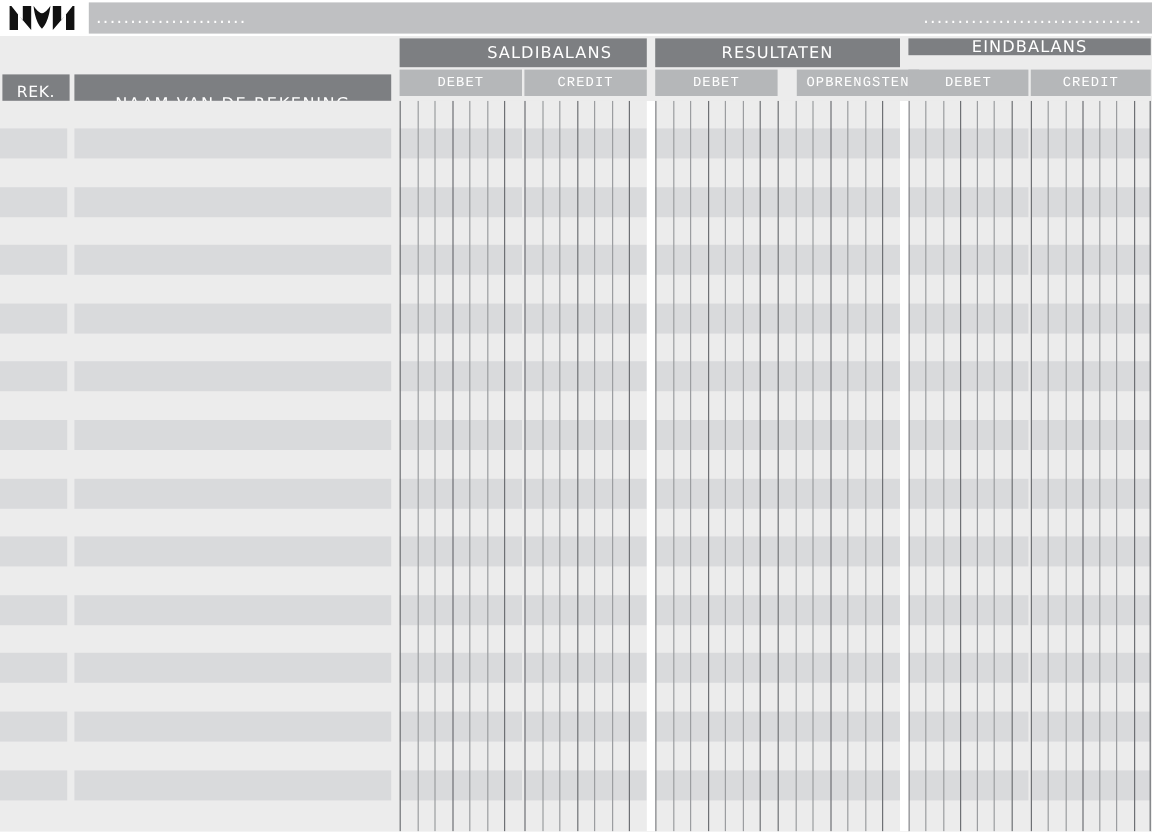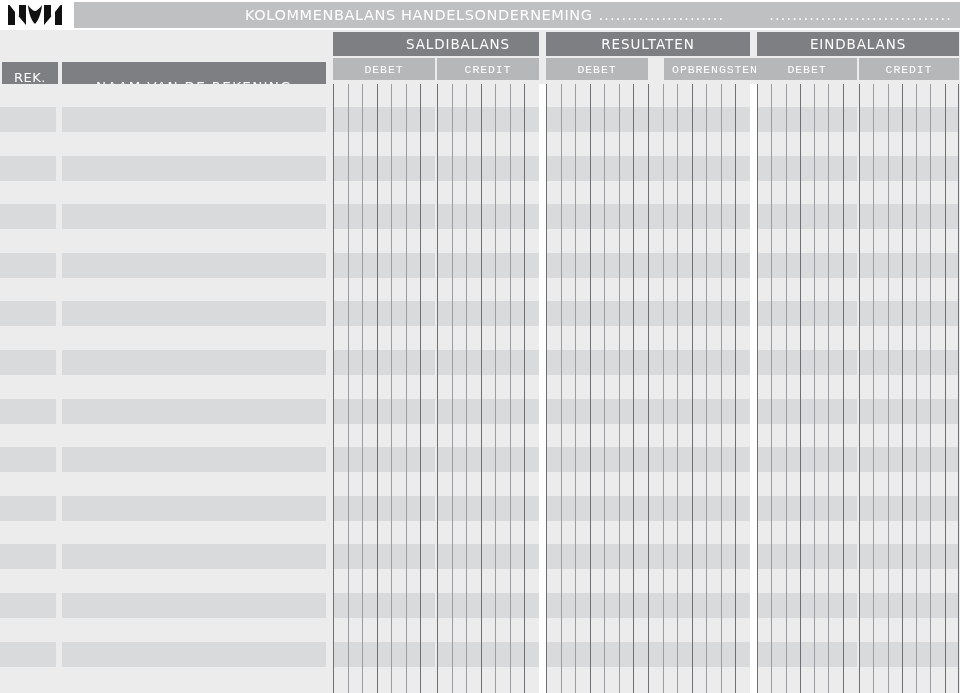--- a/index.html
+++ b/index.html
@@ -129,40 +129,39 @@
 
     <div id="logo-cell">
       <svg width="58" height="26" viewBox="0 0 58 26">
         <path d="M2 3 L2 23 L9 23 L9 10 L20 23 L20 3 L13 3 L13 15 L3.5 3 Z" fill="#111111"></path>
         <path d="M22 3 C22 3 26 9 29 9 C32 9 36 3 36 3 C36 3 35 16 29 22 C23 16 22 3 22 3 Z" fill="#111111"></path>
         <path d="M56 3 L56 23 L49 23 L49 10 L38 23 L38 3 L45 3 L45 15 L54.5 3 Z" fill="#111111"></path>
       </svg>
     </div>
 
     <div id="title-band">
-      <span id="title-text">KOLOMMENBALANS HANDELSONDERNEMING</span>
       <span id="title-dots">......................</span>
       <span id="title-dots2">................................</span>
     </div>
 
   </div>
 
   <div id="headerzone">
 
     <div id="reknr" class="hdr-dark">
       <span>REK.</span>
       <span>NR.</span>
     </div>
 
     <div id="naam" class="hdr-dark">NAAM VAN DE REKENING</div>
 
     <div id="group-headers">
         <div class="hdr-dark" style="left: 333px; top: 2px; width: 206px; height: 24px; padding-left: 44px;">SALDIBALANS</div>
         <div class="hdr-dark" style="left: 546px; top: 2px; width: 204px; height: 24px;">RESULTATEN</div>
-        <div class="hdr-dark" style="left: 757px; top: 2px; width: 202px; height: 24px;">EINDBALANS</div>
+        <div class="hdr-dark" style="left: 757px; top: 2px; width: 202px; height: 14px;">EINDBALANS</div>
       </div>
     <div id="sub-headers">
         <div class="hdr-light" style="left: 333px; top: 28px; width: 102px; height: 22px;">DEBET</div>
         <div class="hdr-light" style="left: 437px; top: 28px; width: 102px; height: 22px;">CREDIT</div>
         <div class="hdr-light" style="left: 546px; top: 28px; width: 102px; height: 22px;">DEBET</div>
         <div class="hdr-light" style="left: 648px; top: 28px; width: 102px; height: 22px; margin-left: 16px;">OPBRENGSTEN</div>
         <div class="hdr-light" style="left: 757px; top: 28px; width: 100px; height: 22px;">DEBET</div>
         <div class="hdr-light" style="left: 859px; top: 28px; width: 100px; height: 22px;">CREDIT</div>
       </div>
 

